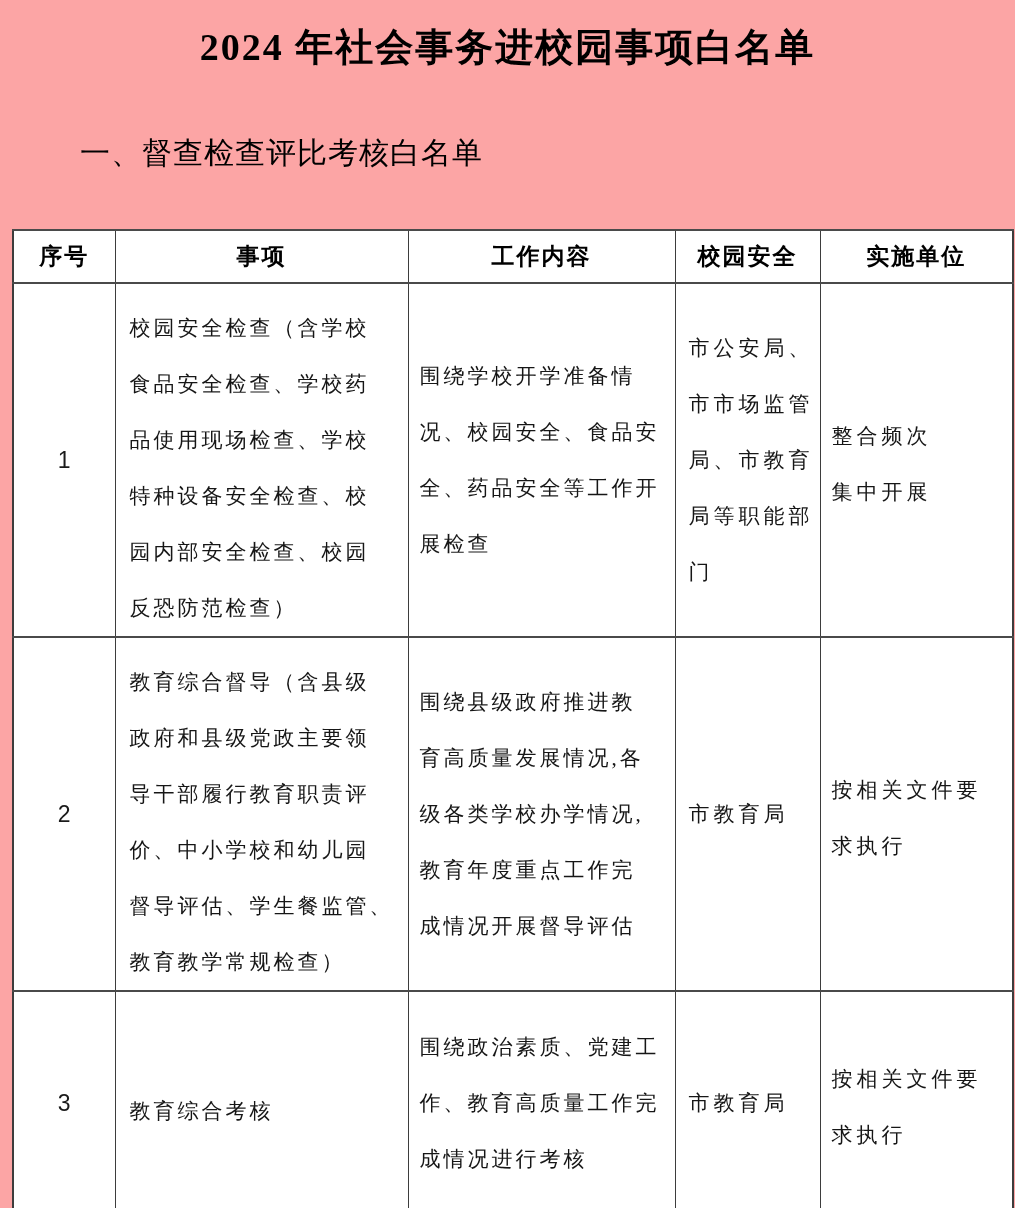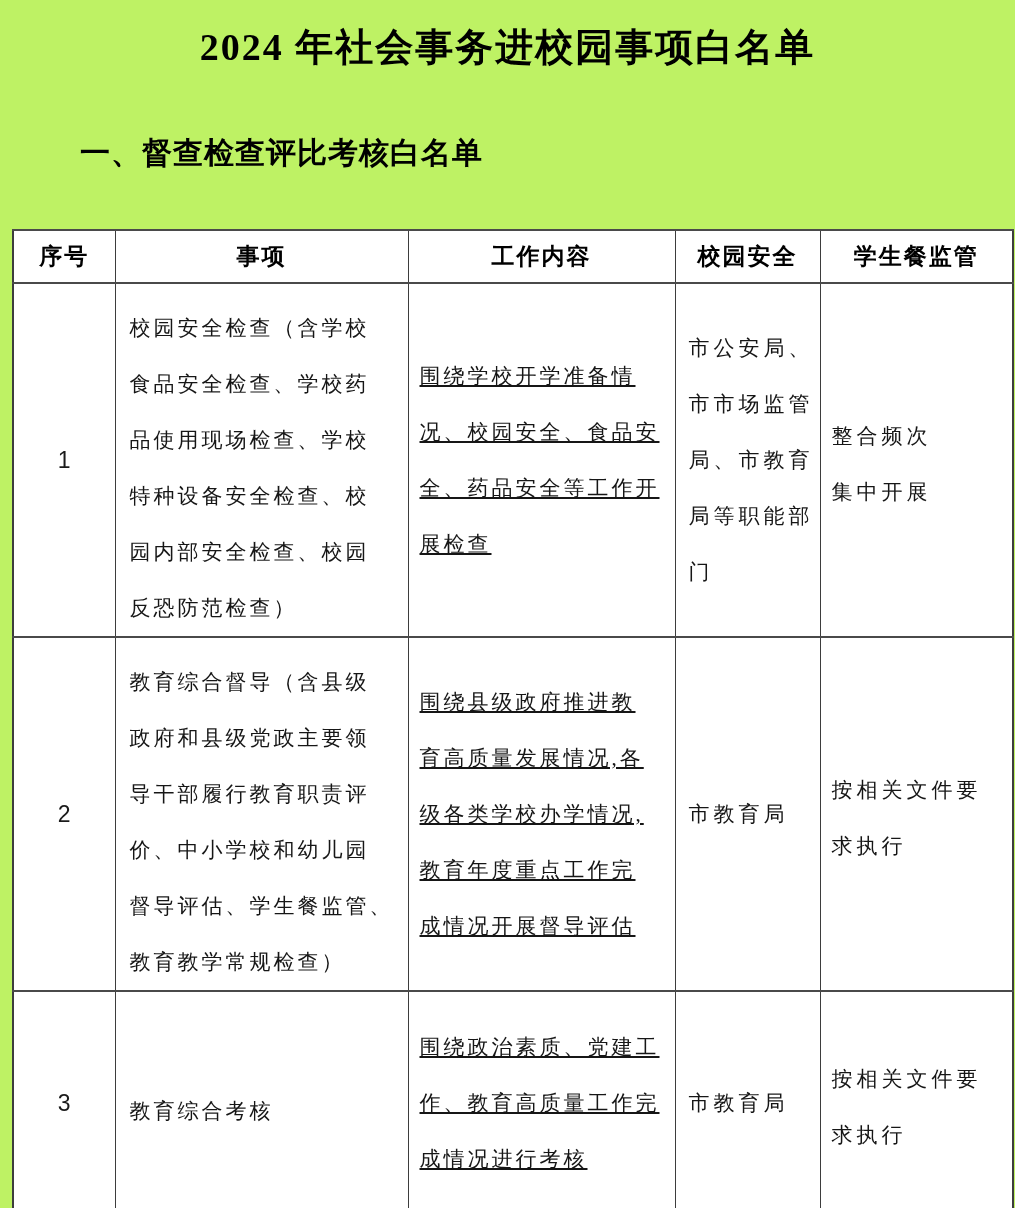--- a/index.html
+++ b/index.html
@@ -1,21 +1,21 @@
 <!DOCTYPE html>
 <html><head>
 <meta charset="utf-8">
 <style>
   * { margin: 0; padding: 0; box-sizing: border-box; }
   html, body { background: #ffffff; }
   .page {
     position: relative;
     width: 1015px;
     height: 1208px;
-    background: #bef264;
+    background: #fca5a5;
     overflow: hidden;
     font-family: "Liberation Serif", "DejaVu Serif", serif;
     color: #141414;
   }
   .title {
     position: absolute;
     top: 22px;
     left: 0;
     width: 100%;
     text-align: center;
@@ -24,21 +24,21 @@
     font-size: 38px;
     letter-spacing: 2px;
     color: #000000;
     white-space: nowrap;
   }
   .section-heading {
     position: absolute;
     top: 133px;
     left: 80px;
     font-family: "Liberation Sans", "DejaVu Sans", sans-serif;
-    font-weight: 700;
+    font-weight: 400;
     font-size: 30px;
     letter-spacing: 1px;
     color: #000000;
     white-space: nowrap;
   }
   table.whitelist {
     position: absolute;
     top: 229px;
     left: 12px;
     width: 1000px;
@@ -78,21 +78,21 @@
     color: #1a1a1a;
   }
   td.item, td.content, td.unit, td.method {
     font-size: 21px;
     line-height: 56px;
     white-space: pre-line;
     color: #161616;
     text-align: left;
   }
   td.item    { padding: 16px 8px 0 14px;  letter-spacing: 3px; }
-  td.content { padding: 0 8px 0 11px;  letter-spacing: 3px; text-decoration: underline; }
+  td.content { padding: 0 8px 0 11px;  letter-spacing: 3px; }
   td.unit    { padding: 0 6px 0 13px;  letter-spacing: 4px; }
   td.method  { padding: 8px 6px 0 11px;  letter-spacing: 4px; }
 </style>
 </head>
 <body>
 
 <div class="page">
 
   <div class="title">2024 年社会事务进校园事项白名单</div>
 
@@ -105,21 +105,21 @@
         <col class="c-content">
         <col class="c-unit">
         <col class="c-method">
     </colgroup>
     <thead>
       <tr>
         <th>序号</th>
         <th>事项</th>
         <th>工作内容</th>
         <th>校园安全</th>
-        <th>学生餐监管</th>
+        <th>实施单位</th>
       </tr>
     </thead>
     <tbody>
       <tr class="row-1">
         <td class="no">1</td>
         <td class="item">校园安全检查（含学校
 食品安全检查、学校药
 品使用现场检查、学校
 特种设备安全检查、校
 园内部安全检查、校园

